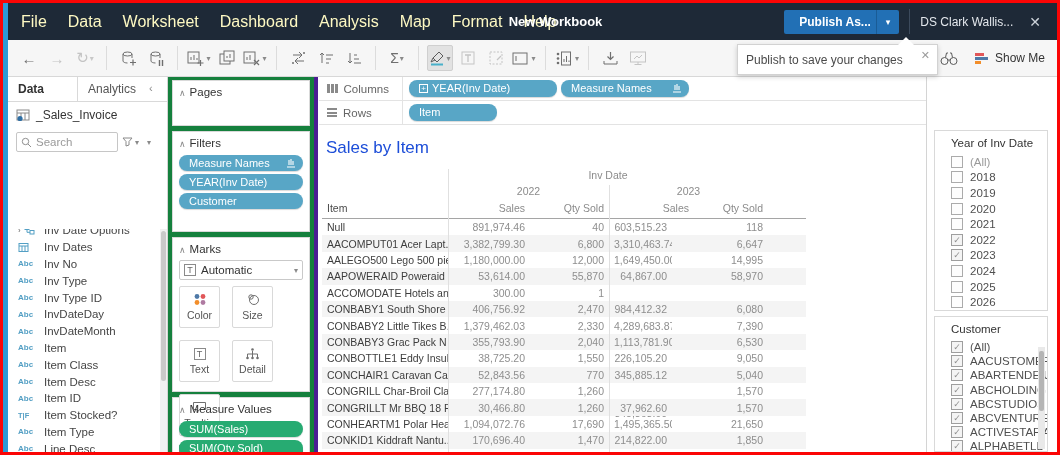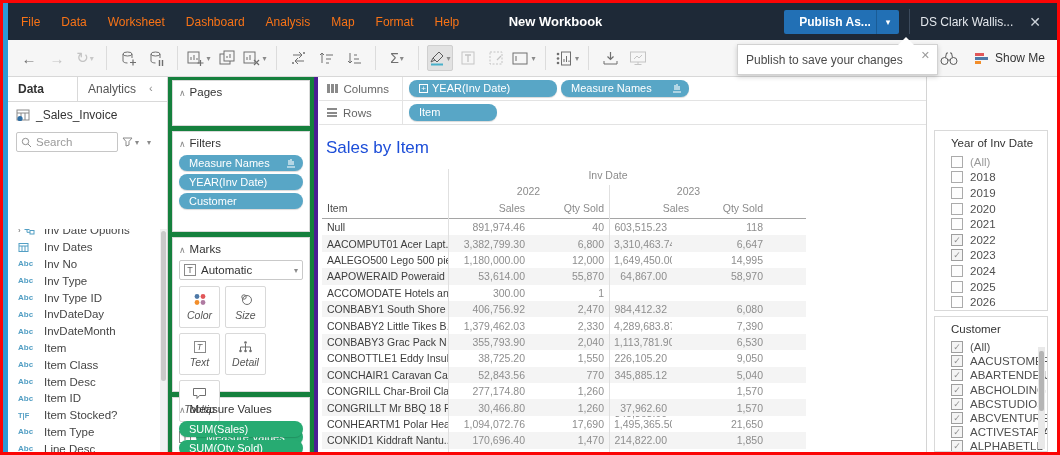--- a/index.html
+++ b/index.html
@@ -7,21 +7,21 @@
   body { font-family:"Liberation Sans", sans-serif; background:#fff; overflow:hidden; }
   #app { position:relative; width:1060px; height:455px; background:#fff; overflow:hidden; }
 
   
   .red-frame { position:absolute; inset:0; border:3px solid #fb0505; z-index:200; pointer-events:none; }
   .blue-strip { position:absolute; left:3px; top:3px; bottom:3px; width:5px; background:#2d9ad5; z-index:150; }
 
   
   .topbar { position:absolute; left:8px; right:3px; top:3px; height:37px; background:#1e2937; display:flex; align-items:center; }
   .menu { display:flex; gap:21px; padding-left:13px; }
-  .menu span { color:#f97316; font-size:12px; cursor:default;text-align:right; }
+  .menu span { color:#fef9c3; font-size:16px; cursor:default;text-align:right; }
   .wb-title { position:absolute; left:50%; transform:translateX(-50%) translateX(23px); color:#fff; font-size:13px; font-weight:bold; }
   .top-right { position:absolute; right:10px; top:0; height:37px; display:flex; align-items:center; gap:10px; }
   .publish-btn { background:#2270b5; color:#fff; font-size:12px; font-weight:bold; padding:5px 15px; border-radius:2px 0 0 2px; }
   .publish-caret { background:#2270b5; color:#fff; font-size:9px; padding:7px 9px 6px; border-left:1px solid #1a5c96; border-radius:0 2px 2px 0; margin-left:-10px; }
   .top-divider { width:1px; height:25px; background:#3c4a5c; }
   .account { color:#e3e7ec; font-size:12px; }
   .win-close { color:#cdd3da; font-size:14px; padding:0 6px; }
 
   
   .toolbar { position:absolute; left:8px; right:3px; top:40px; height:37px; background:#f6f6f6; border-bottom:1px solid #d8d8d8; display:flex; align-items:center; padding-left:8px; gap:2px; }
@@ -63,21 +63,21 @@
   .cards-col { position:absolute; left:168px; top:77px; width:150px; bottom:3px; background:#15803d; border-right:4px solid #4c1d95; padding:3px 4px; }
   .card { background:#fff; border:1px solid #d9d9d9; margin-bottom:5px; padding:3px 6px 6px 6px; }
   .card-h { font-size:11.5px; color:#333; padding:2px 0 3px 0; }
   .card-h .ch { color:#8a8a8a; font-size:9px; margin-right:4px; }
   .pill { height:16px; border-radius:8px; background:#58a6c6; color:#fff; font-size:11px; display:flex; align-items:center; padding:0 8px 1px 10px; margin:3px 0; position:relative; white-space:nowrap; box-shadow:0 1px 1px rgba(0,0,0,.15); }
   .pill.green { background:#27ab72; }
   .pill .funnel { position:absolute; right:7px; top:3px; }
   .marks-dd { height:20px; border:1px solid #c9c9c9; border-radius:2px; display:flex; align-items:center; gap:5px; padding:0 4px; margin:2px 0 6px 0; }
   .tbox { width:12px; height:12px; border:1px solid #8a8a8a; color:#666; font-size:9px; display:flex; align-items:center; justify-content:center; flex:none; background:#fff; }
   .marks-dd .lbl { font-size:11.5px; color:#333; flex:1; }
-  .marks-grid { display:flex; flex-wrap:wrap; gap:5px;font-style:italic; }
+  .marks-grid { display:flex; flex-wrap:wrap; gap:12px; }
   .mark-btn { width:41px; height:42px; border:1px solid #d9d9d9; border-radius:2px; display:flex; flex-direction:column; align-items:center; justify-content:center; gap:3px; background:#fff; }
   .mark-btn .mlab { font-size:10.5px; color:#555; }
   .mv-row { display:flex; align-items:center; gap:5px; margin-top:7px; }
   .mv-row .pill { flex:1; margin:0; }
 
   
   .canvas { position:absolute; left:319px; top:77px; width:607px; bottom:3px; background:#fff; }
   .shelf { height:24px; border-bottom:1px solid #e3e3e3; display:flex; align-items:center; }
   .shelf-label { width:84px; height:100%; border-right:1px solid #e3e3e3; display:flex; align-items:center; gap:6px; padding-left:8px; font-size:11.5px; color:#666; flex:none; }
   .shelf-pills { display:flex; gap:4px; padding-left:6px; }

